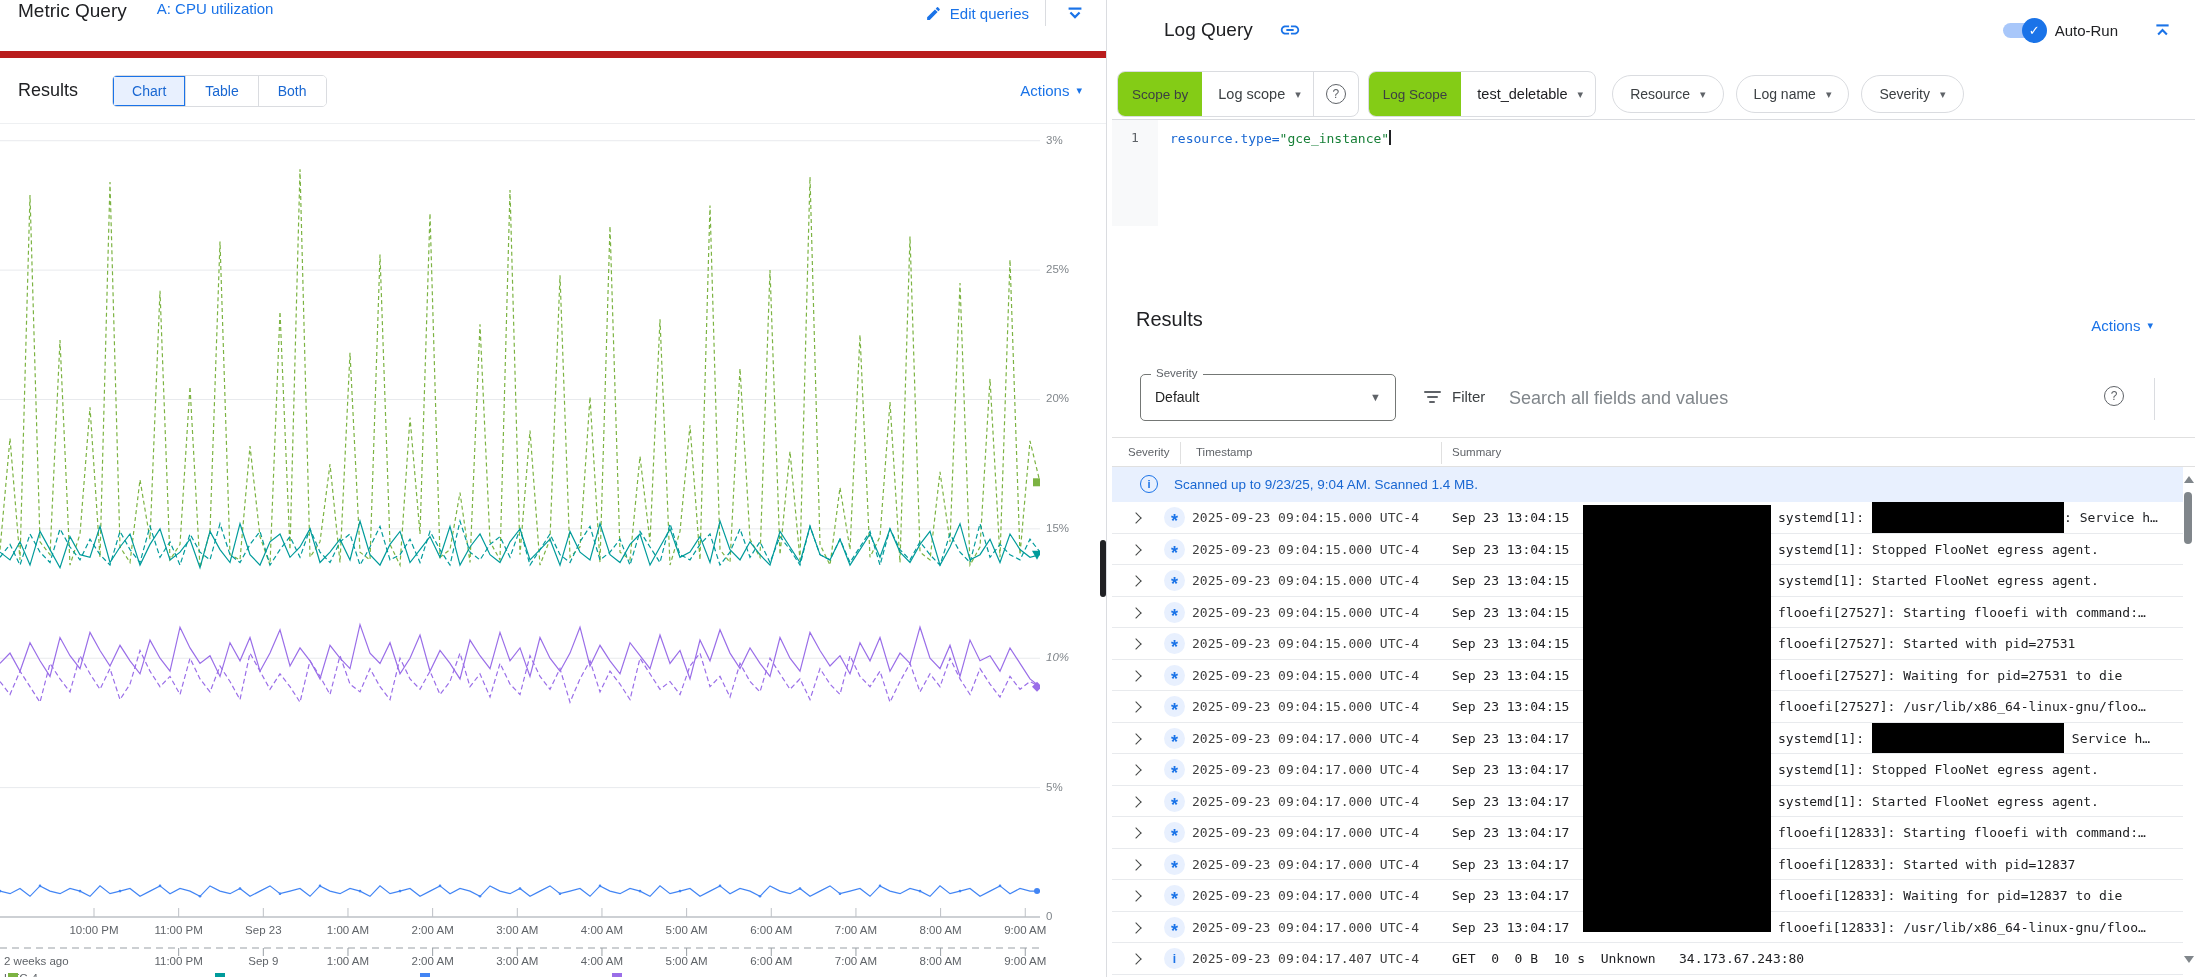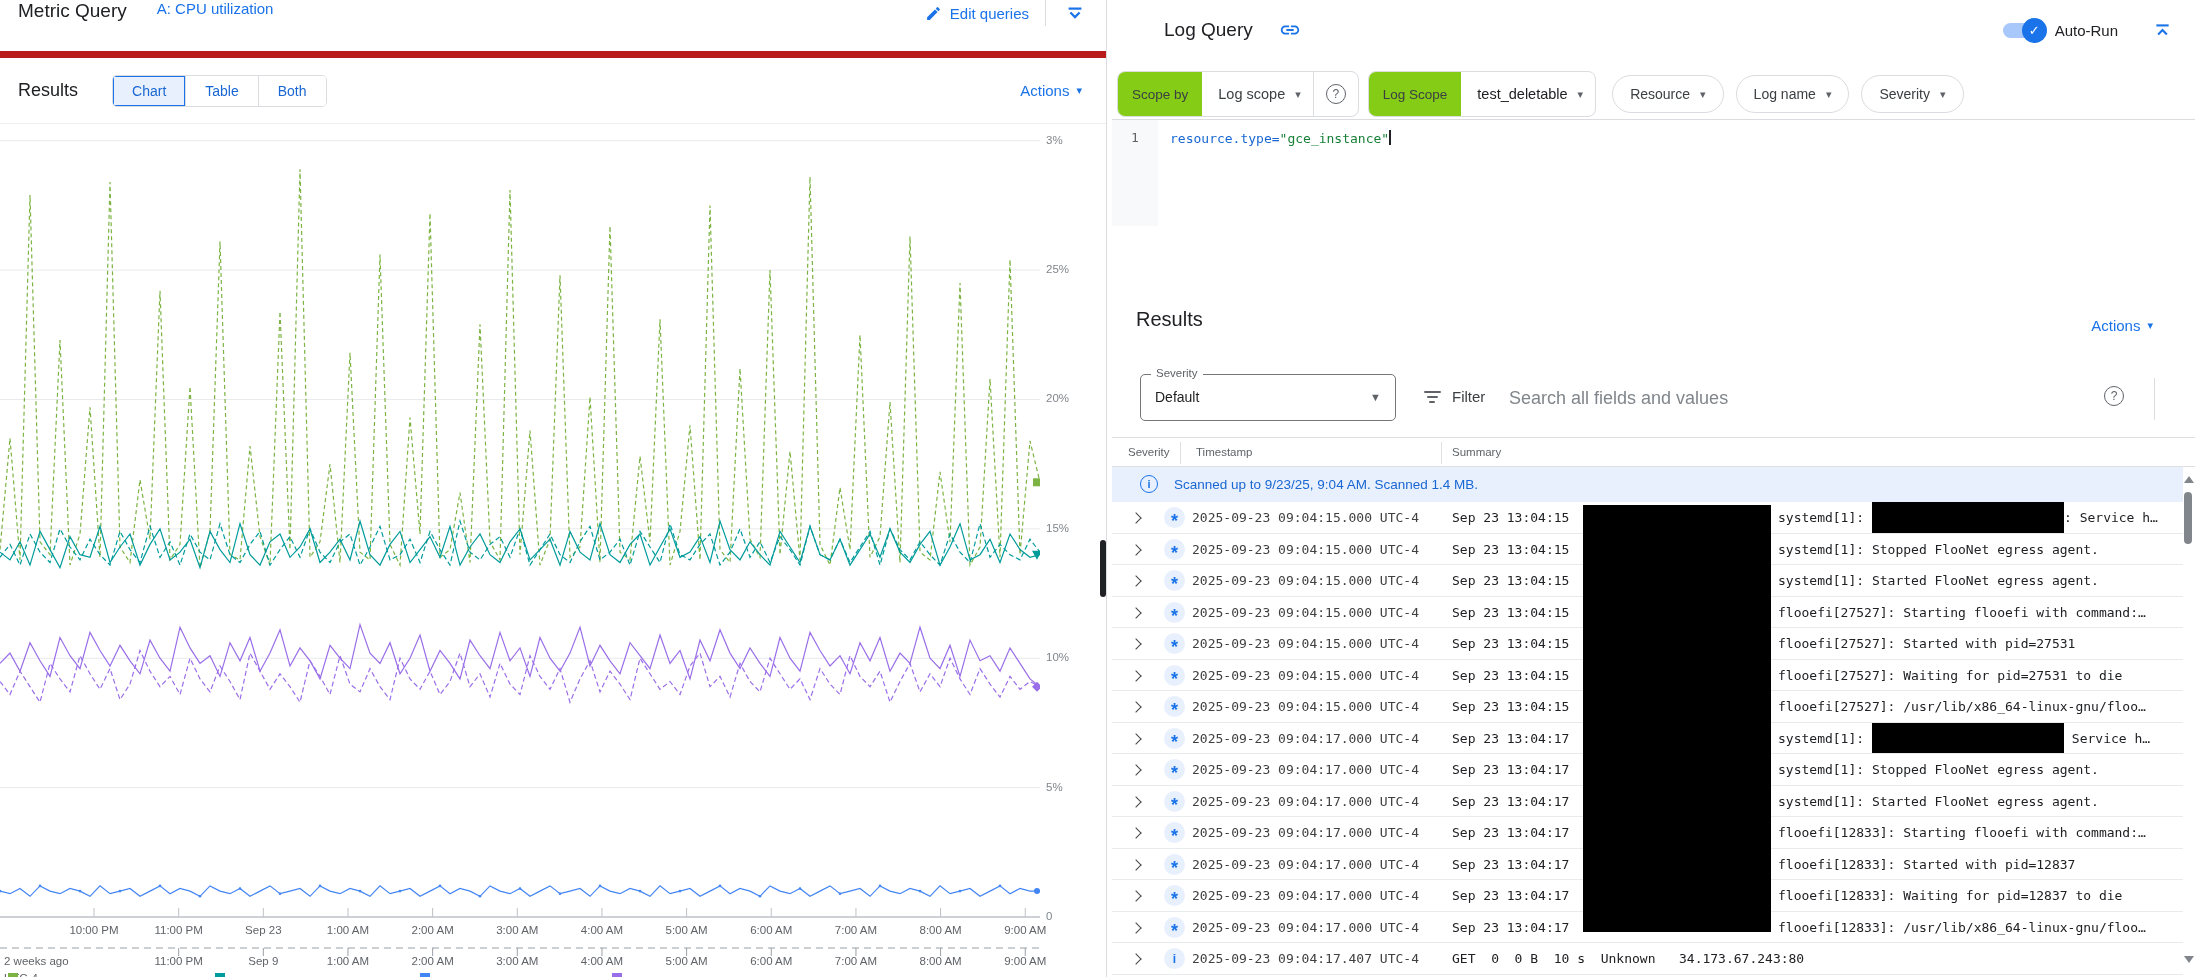--- a/index.html
+++ b/index.html
@@ -224,21 +224,21 @@
         <circle cx="920.0" cy="761.1" r="1.3" fill="#4285f4"></circle>
         <circle cx="960.0" cy="761.1" r="1.3" fill="#4285f4"></circle>
         <circle cx="1000.0" cy="755.9" r="1.3" fill="#4285f4"></circle>
         <circle cx="1040.0" cy="761.1" r="1.3" fill="#4285f4"></circle>
       </svg>
     <div id="y-labels">
         <div class="ylab" style="top: 3.72px;">3%</div>
         <div class="ylab" style="top: 133.1px;">25%</div>
         <div class="ylab" style="top: 262.48px;">20%</div>
         <div class="ylab" style="top: 391.86px;">15%</div>
-        <div class="ylab" style="top: 521.24px;">10%</div>
+        <div class="ylab" style="top: 521.24px; font-style: italic;">10%</div>
         <div class="ylab" style="top: 650.62px;">5%</div>
         <div class="ylab" style="top: 780px;">0</div>
       </div>
     <div id="x-labels-1">
         <div class="xlab-left" style="left: 4px; top: 842px;">UTC-4</div>
         <div class="xlab" style="left: 94px; top: 794px;">10:00 PM</div>
         <div class="xlab" style="left: 178.66px; top: 794px;">11:00 PM</div>
         <div class="xlab" style="left: 263.32px; top: 794px;">Sep 23</div>
         <div class="xlab" style="left: 347.98px; top: 794px;">1:00 AM</div>
         <div class="xlab" style="left: 432.64px; top: 794px;">2:00 AM</div>

